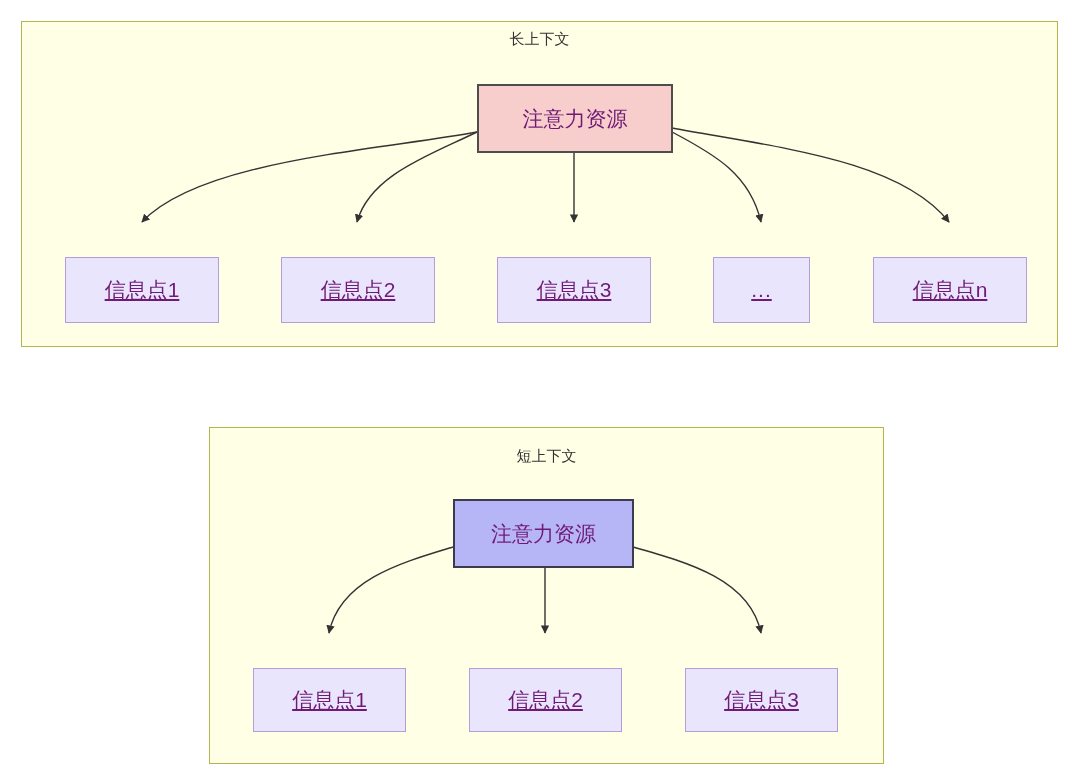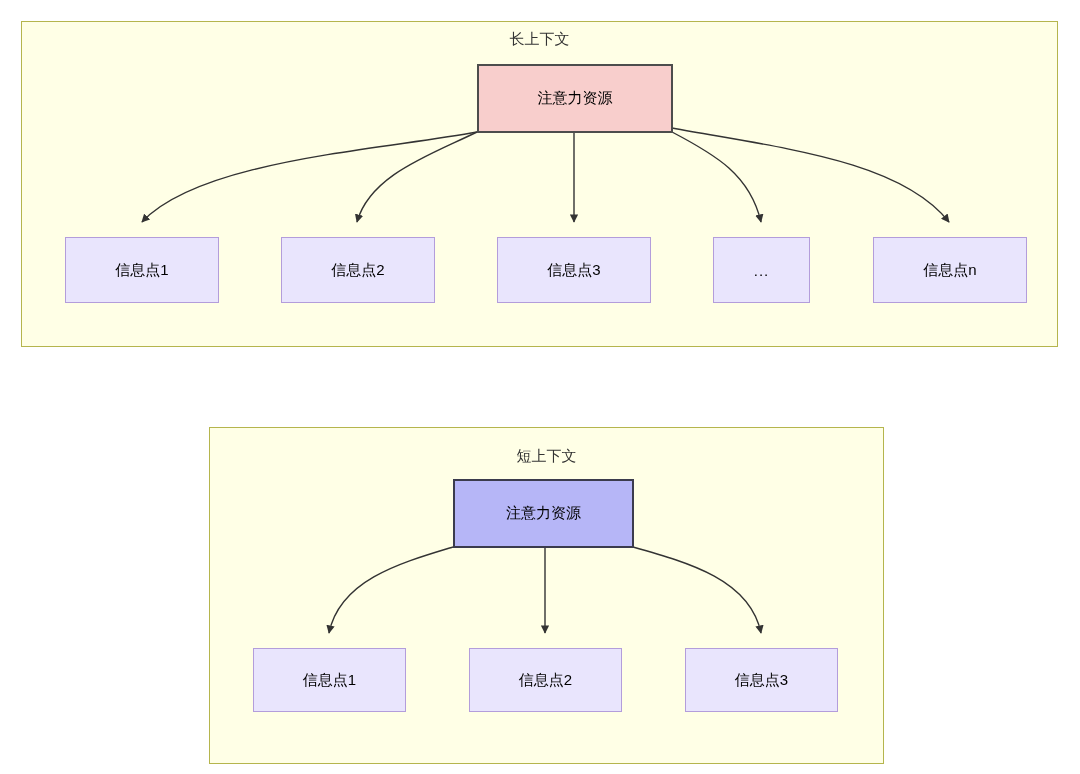--- a/index.html
+++ b/index.html
@@ -23,35 +23,37 @@
     font-size:15px;
     line-height:18px;
     color:#333333;
     white-space:nowrap;
   }
 
   .node{
     position:absolute;
     box-sizing:border-box;
     display:flex;align-items:center;justify-content:center;
-    font-size:15px;
-    color:#000000;
+    font-size:21px;
+    color:#701a75;
     white-space:nowrap;
+    margin-top:20px;
   }
   .node-attention-long{
     background:#f8cecc;
     border:2px solid #4d4d4d;
   }
   .node-attention-short{
     background:#b6b6f7;
     border:2px solid #3b3b4d;
   }
   .node-info{
     background:#e9e5fd;
     border:1.5px solid #b39ddb;
+    text-decoration:underline;
   }
   .dots{letter-spacing:1px;}
 </style>
 </head>
 <body>
 
 <div class="stage">
 
   <div class="group-box" style="left:21px;top:21px;width:1037px;height:326px;"></div>
 

